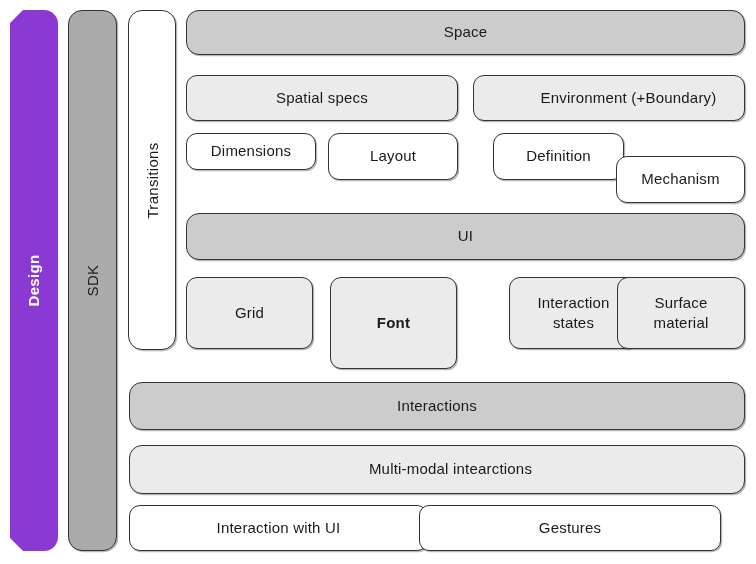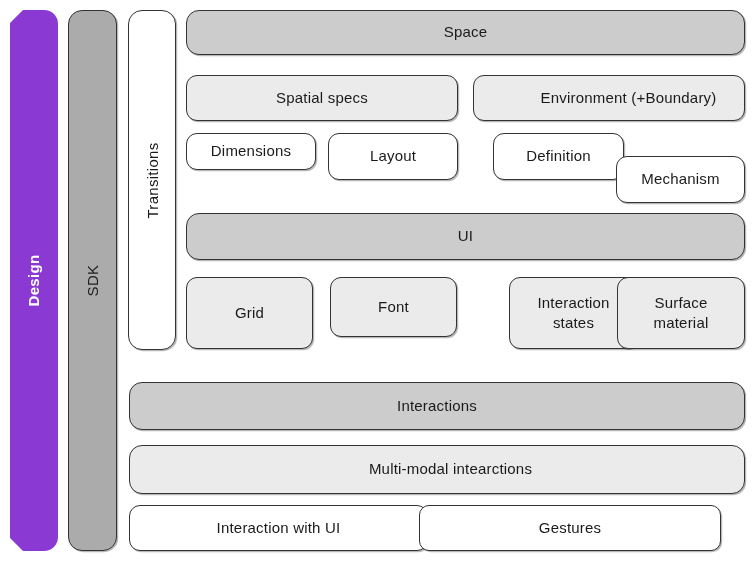--- a/index.html
+++ b/index.html
@@ -93,21 +93,21 @@
   <div class="box r-md bg-white" style="left:328px; top:133px; width:130px; height:47px;">Layout</div>
 
   <div class="box r-md bg-white" style="left:473px; top:133px; width:131px; height:47px;margin-left:20px;">Definition</div>
 
   <div class="box r-md bg-white" style="left:616px; top:133px; width:129px; height:47px;margin-top:23px;">Mechanism</div>
 
   <div class="box r-lg bg-header" style="left:186px; top:213px; width:559px; height:47px;">UI</div>
 
   <div class="box r-md bg-sub pad2" style="left:186px; top:277px; width:127px; height:72px;">Grid</div>
 
-  <div class="box r-md bg-sub pad2" style="left:330px; top:277px; width:127px; height:60px;">Font</div>
+  <div class="box r-md bg-sub pad2" style="left:330px; top:277px; width:127px; height:92px;font-weight:bold;">Font</div>
 
   <div class="box r-md bg-sub pad2" style="left:473px; top:277px; width:129px; height:72px;margin-left:36px;">Interaction states</div>
 
   <div class="box r-md bg-sub pad2" style="left:617px; top:277px; width:128px; height:72px;">Surface material</div>
 
   <div class="box r-lg bg-header" style="left:129px; top:382px; width:616px; height:48px;">Interactions</div>
 
   <div class="box r-lg bg-sub" style="left:129px; top:445px; width:616px; height:49px;padding-left:27px;">Multi-modal intearctions</div>
 
   <div class="box r-md bg-white" style="left:129px; top:505px; width:299px; height:46px;">Interaction with UI</div>

